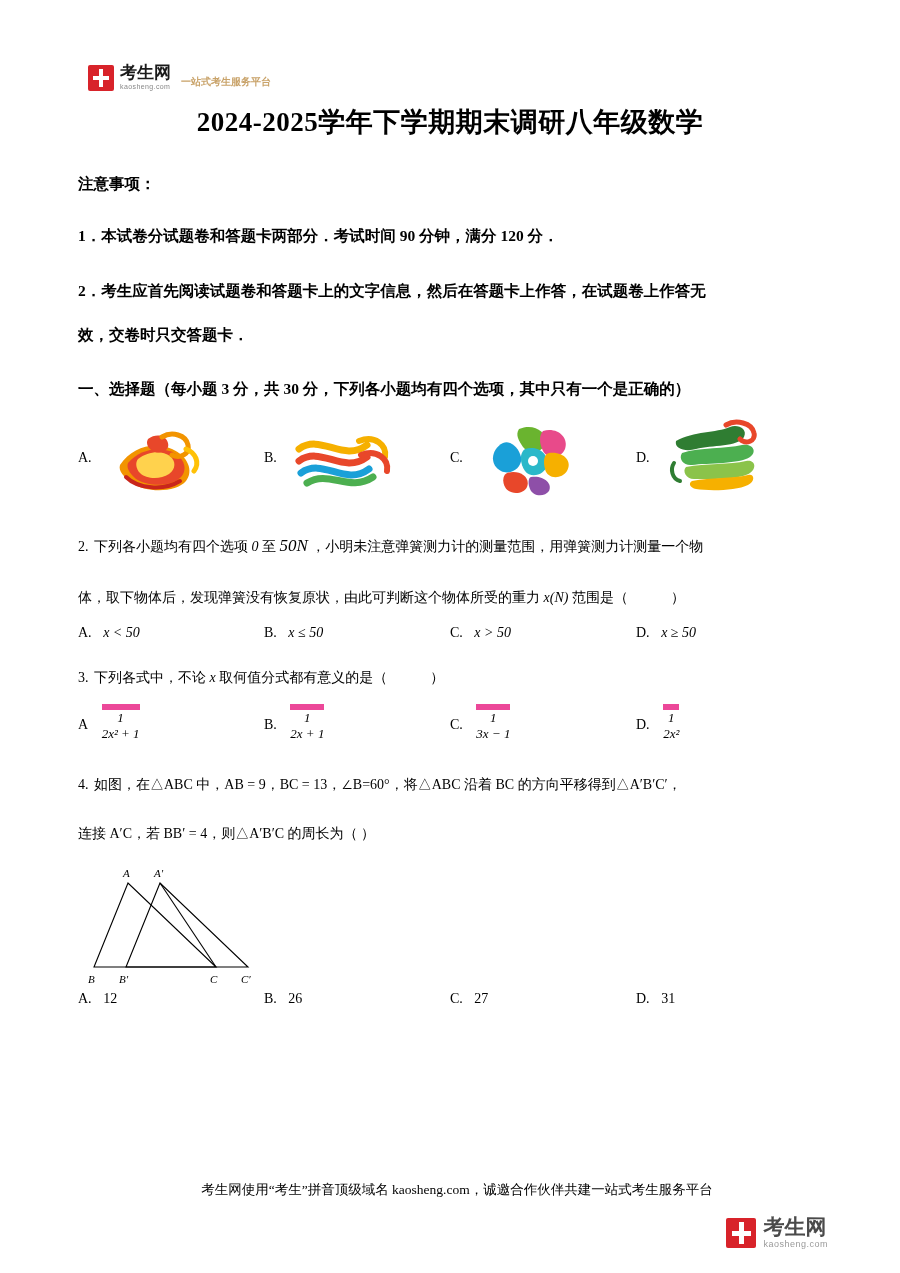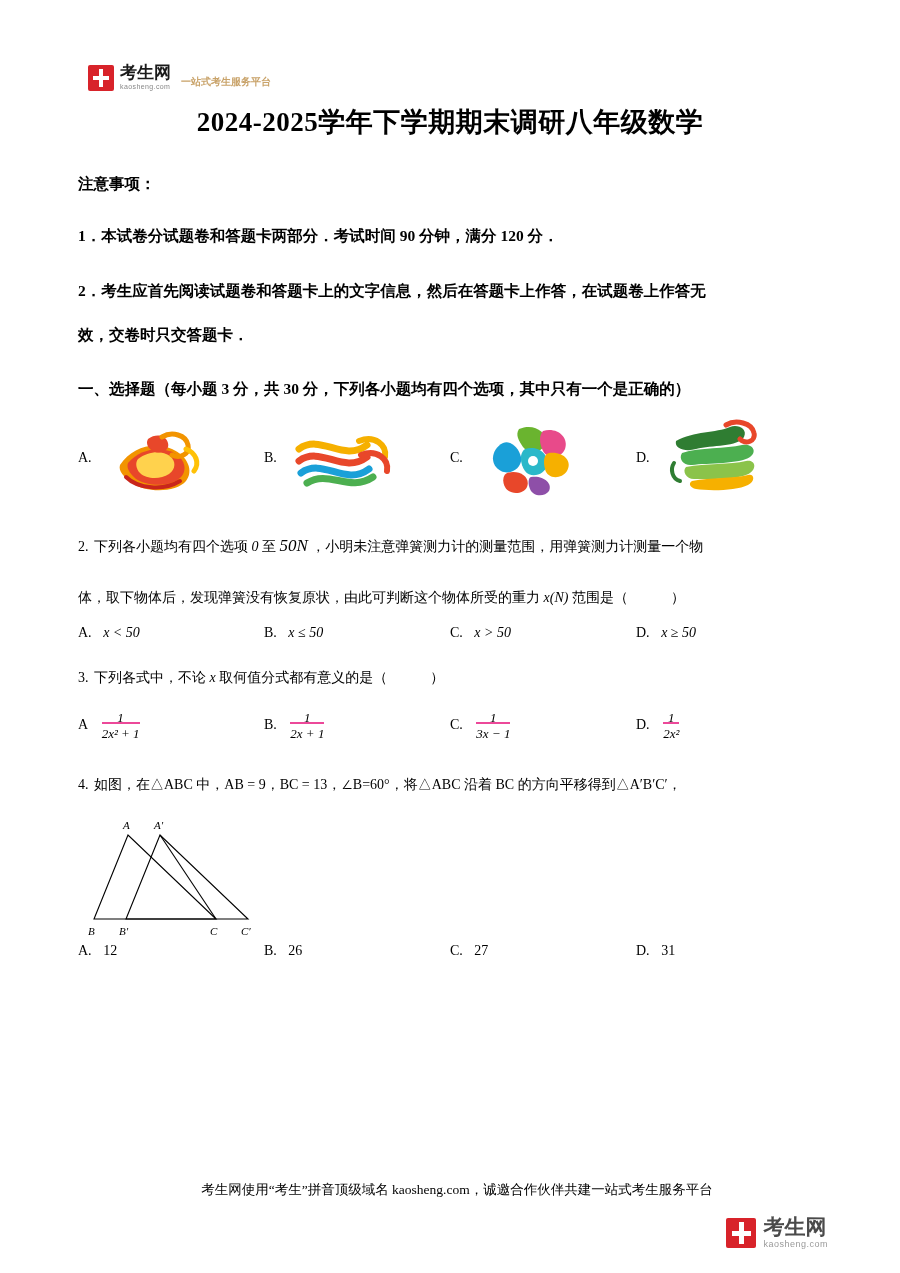--- a/index.html
+++ b/index.html
@@ -147,22 +147,22 @@
   
   .frac {
     display: inline-block;
     vertical-align: middle;
     text-align: center;
     font-size: 13px;
     line-height: 1.25;
     margin: 0 2px;
   }
   .frac .den {
-    border-top: 2px solid #ec4899;
-    padding-top: 2px;
+    border-top: 6px solid #ec4899;
+    padding-top: 16px;
   }
   .frac .num-t { padding-bottom: 1px; }
 
   
   .q1-row {
     display: flex;
     margin-top: 12px;
     align-items: center;
     height: 92px;
   }
@@ -407,20 +407,23 @@
         <span class="num-t it">1</span><br>
         <span class="den it">2x²</span>
       </span>
     </div>
   </div>
 
   <div class="q" style="margin-top:30px;">
     <span class="num">4.</span>
     <span>如图，在△ABC 中，AB = 9，BC = 13，∠B=60°，将△ABC 沿着 BC 的方向平移得到△A′B′C′，</span>
   </div>
+  <div class="q" style="margin-top:22px;">
+    <span>连接 A′C，若 BB′ = 4，则△A′B′C 的周长为（   ）</span>
+  </div>
 
   <div class="fig4">
     <svg width="240" height="126" viewBox="0 0 240 126">
       <g stroke="#000" stroke-width="1.1" fill="none">
 
         <path d="M12 104 L46 20 L134 104 Z"></path>
 
         <path d="M44 104 L78 20 L166 104 Z"></path>
 
         <path d="M78 20 L134 104"></path>

